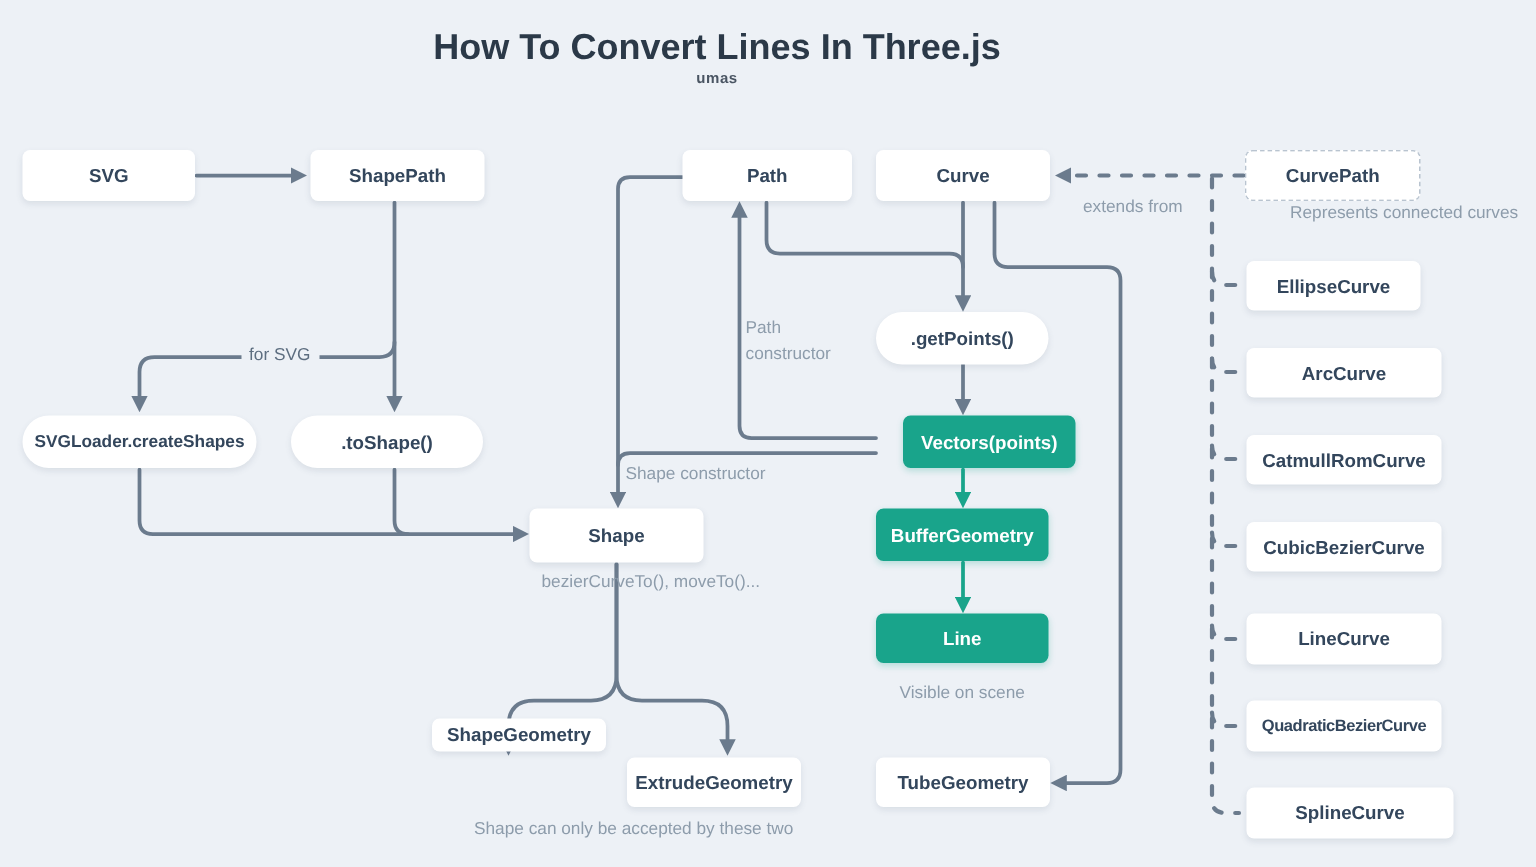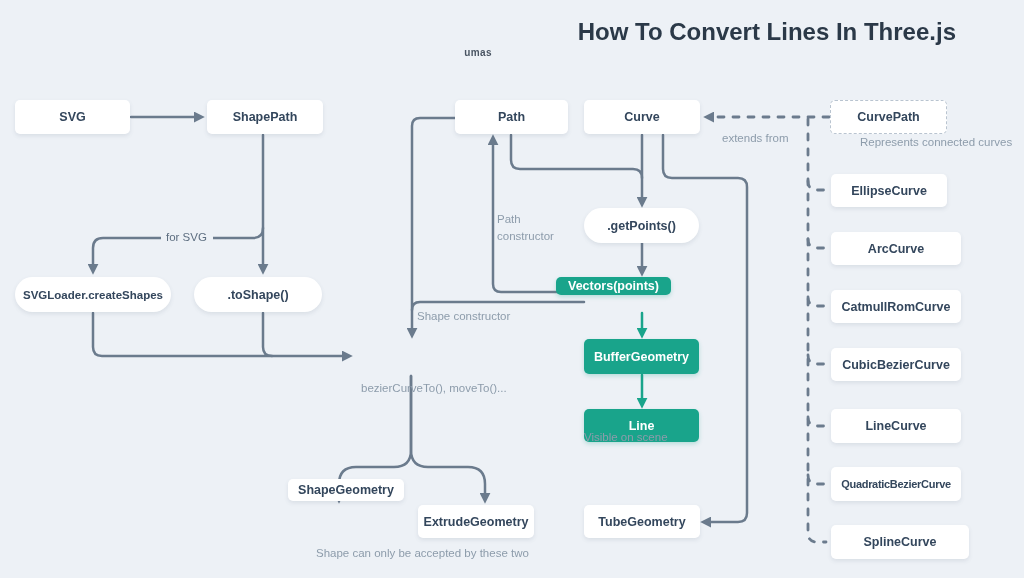--- a/index.html
+++ b/index.html
@@ -22,21 +22,21 @@
     box-shadow:0 2px 4px rgba(76,93,112,.12)}
   .node.pill{border-radius:18px}
   .node.teal{background:var(--accent-teal);color:#ffffff;box-shadow:0 2px 4px rgba(25,164,139,.25)}
   .node.dashedbox{border:1.6px dashed var(--dashed-border);box-shadow:none}
   .node.fs115{font-size:11.5px}
   .node.fs11{font-size:11px;letter-spacing:-.3px}
   .note{position:absolute;z-index:3;color:var(--muted-text);font-size:11.5px;white-space:nowrap}
   .note.dark{color:var(--for-svg-text)}
   .note.wrap{white-space:normal;line-height:17px}
   .note.onload{background:var(--background);padding:0 5px;text-align:left}
-  .title{position:absolute;left:0;top:18px;width:956px;text-align:right;z-index:3;
+  .title{position:absolute;left:0;top:18px;width:956px;text-align:center;z-index:3;
     color:var(--title-text);font-size:24px;font-weight:bold}
   .subtitle{position:absolute;left:0;top:47px;width:956px;text-align:center;z-index:3;
     color:#4a5563;font-size:10px;font-weight:bold;letter-spacing:.4px}
 </style>
 </head>
 <body>
 
 <div class="stage">
 
   <svg class="wires" width="1024" height="578" viewBox="0 0 1024 578">
@@ -75,39 +75,40 @@
     <path class="wire dash" d="M 808 475 Q 808 484 817 484 H 826"></path>
   </svg>
 
   <div class="title">How To Convert Lines In Three.js</div>
   <div class="subtitle">umas</div>
 
   <div class="node" style="left:15px;top:100px;width:115px;height:34px">SVG</div>
   <div class="node" style="left:207px;top:100px;width:116px;height:34px">ShapePath</div>
   <div class="node pill fs115" style="left:15px;top:277px;width:156px;height:35px">SVGLoader.createShapes</div>
   <div class="node pill" style="left:194px;top:277px;width:128px;height:35px">.toShape()</div>
+  <div class="node" style="left:353px;top:339px;width:116px;height:36px">Shape</div>
   <div class="node" style="left:288px;top:479px;width:116px;height:22px">ShapeGeometry</div>
   <div class="node" style="left:455px;top:100px;width:113px;height:34px">Path</div>
   <div class="node" style="left:418px;top:505px;width:116px;height:33px">ExtrudeGeometry</div>
   <div class="node" style="left:584px;top:100px;width:116px;height:34px">Curve</div>
   <div class="node pill" style="left:584px;top:208px;width:115px;height:35px">.getPoints()</div>
-  <div class="node teal" style="left:556px;top:277px;width:115px;height:18px">Vectors(points)</div>
+  <div class="node teal" style="left:602px;top:277px;width:115px;height:35px">Vectors(points)</div>
   <div class="node teal" style="left:584px;top:339px;width:115px;height:35px">BufferGeometry</div>
   <div class="node teal" style="left:584px;top:409px;width:115px;height:33px">Line</div>
   <div class="node" style="left:584px;top:505px;width:116px;height:33px">TubeGeometry</div>
   <div class="node dashedbox" style="left:830px;top:100px;width:117px;height:34px">CurvePath</div>
   <div class="node" style="left:831px;top:174px;width:116px;height:33px">EllipseCurve</div>
   <div class="node" style="left:831px;top:232px;width:130px;height:33px">ArcCurve</div>
   <div class="node" style="left:831px;top:290px;width:130px;height:33px">CatmullRomCurve</div>
   <div class="node" style="left:831px;top:348px;width:130px;height:33px">CubicBezierCurve</div>
   <div class="node" style="left:831px;top:409px;width:130px;height:34px">LineCurve</div>
   <div class="node fs11" style="left:831px;top:467px;width:130px;height:34px">QuadraticBezierCurve</div>
   <div class="node" style="left:831px;top:525px;width:138px;height:34px">SplineCurve</div>
 
   <div class="note dark onload" style="left:161px;top:231px;width:52px">for SVG</div>
   <div class="note" style="left:722px;top:132px">extends from</div>
   <div class="note" style="left:860px;top:136px">Represents connected curves</div>
   <div class="note wrap" style="left:497px;top:211px;width:74px;white-space:normal">Path constructor</div>
   <div class="note" style="left:417px;top:310px">Shape constructor</div>
   <div class="note" style="left:361px;top:382px">bezierCurveTo(), moveTo()...</div>
-  <div class="note" style="left:584px;top:431px;width:115px;text-align:left">Visible on scene</div>
+  <div class="note" style="left:584px;top:456px;width:115px;text-align:center">Visible on scene</div>
   <div class="note" style="left:316px;top:547px">Shape can only be accepted by these two</div>
 </div>
 
 </body></html>

